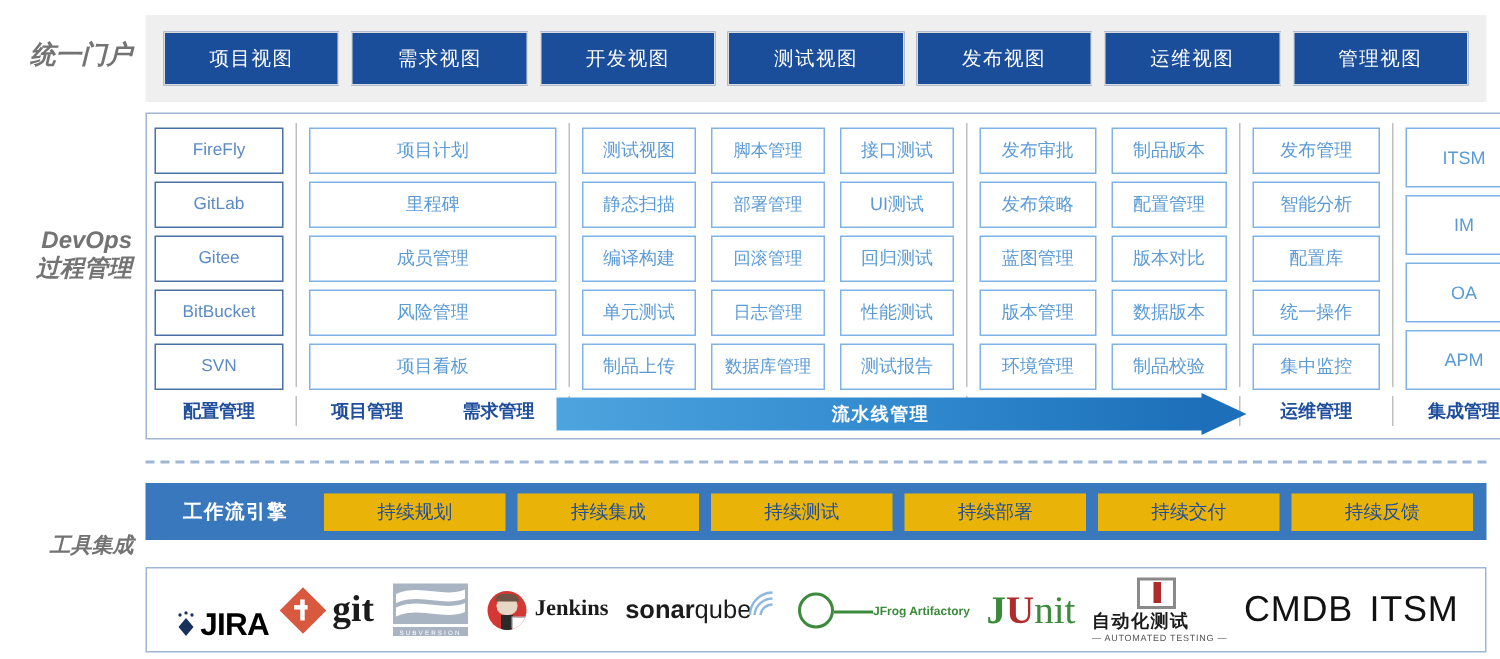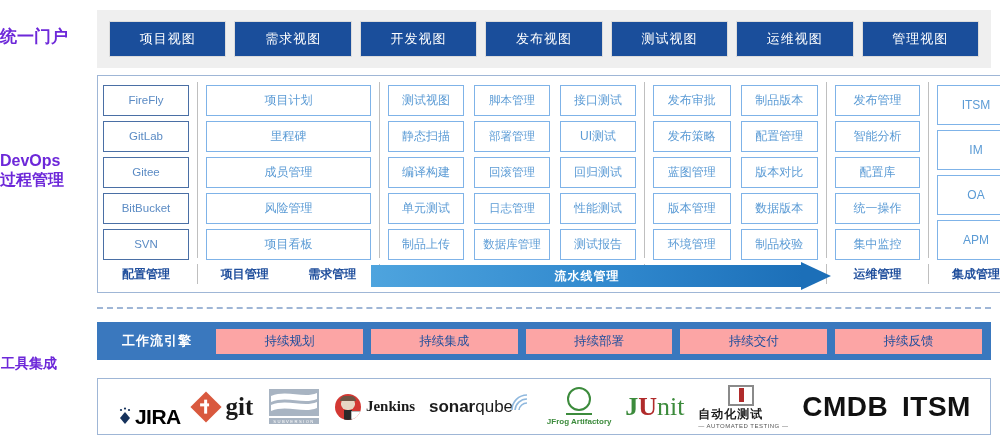--- a/index.html
+++ b/index.html
@@ -5,22 +5,24 @@
   html,body{margin:0;padding:0;}
   body{
     width:1000px;height:439px;background:#ffffff;
     font-family:"Liberation Sans","DejaVu Sans",sans-serif;
     overflow:hidden;position:relative;
   }
 
   
   .row-label{
     position:absolute;
-    color:#6d28d9;
+    color:#737373;
     font-weight:bold;
+    font-style:italic;
+    text-align:right;
     line-height:1.18;
     white-space:pre-line;
   }
 
   
   #portal-bar{
     position:absolute;left:97px;top:10px;width:894px;height:58px;
     background:#EFEFEF;
     display:flex;align-items:center;justify-content:space-between;
     padding:0 8px;box-sizing:border-box;
@@ -96,21 +98,21 @@
     position:absolute;left:97px;top:322px;width:894px;height:38px;
     background:#3A78BE;display:flex;align-items:center;
     padding:0 5px;box-sizing:border-box;
   }
   #wf-engine{
     width:110px;flex:0 0 110px;height:38px;
     display:flex;align-items:center;justify-content:center;
     color:#ffffff;font-weight:bold;font-size:13px;letter-spacing:1px;
   }
   .wf-btn{
-    flex:1 1 0;margin:0 4px;height:25px;background:#fca5a5;
+    flex:1 1 0;margin:0 4px;height:25px;background:#eab308;
     color:#1F4E9C;font-size:12.5px;
     display:flex;align-items:center;justify-content:center;
     box-sizing:border-box;white-space:nowrap;
   }
 
   
   #logo-strip{
     position:absolute;left:97px;top:378px;width:894px;height:57px;
     border:1px solid #9FB6D6;background:#ffffff;box-sizing:border-box;
     display:flex;align-items:center;justify-content:space-around;
@@ -135,55 +137,55 @@
     position:relative;margin-right:5px;overflow:hidden;
   }
   .jk-face .head{position:absolute;left:6px;top:3px;width:14px;height:13px;border-radius:50% 50% 45% 45%;background:#E7D6C4;}
   .jk-face .hair{position:absolute;left:5px;top:2px;width:16px;height:5px;border-radius:8px 8px 0 0;background:#6E5444;}
   .jk-face .tie{position:absolute;left:9px;top:16px;width:8px;height:10px;background:#2A2A2A;}
   .jk-face .cup{position:absolute;left:16px;top:17px;width:9px;height:8px;background:#fff;border:1px solid #bbb;border-radius:0 0 3px 3px;}
   .jk-word{font-family:"Liberation Serif",serif;font-weight:bold;font-size:15px;color:#1B1B1B;}
   .lg-sonar{display:flex;align-items:center;}
   .sonar-a{font-weight:bold;font-size:17px;color:#1B1B1B;}
   .sonar-b{font-size:17px;color:#1B1B1B;}
-  .lg-jfrog{display:flex;flex-direction:column;align-items:center;}
+  .lg-jfrog{display:flex;flex-direction:row;align-items:center;}
   .jf-ring{width:20px;height:20px;border:2px solid #3C8B3C;border-radius:50%;}
   .jf-bar{width:26px;height:2px;background:#3C8B3C;margin-top:2px;}
   .jf-word{color:#3C8B3C;font-weight:bold;font-size:8px;margin-top:2px;white-space:nowrap;}
   .lg-junit{font-family:"Liberation Serif",serif;font-size:26px;}
   .ju-j{color:#3C8B3C;font-weight:bold;}
   .ju-u{color:#B02B2B;font-weight:bold;}
   .ju-nit{color:#3C8B3C;}
   .lg-auto{display:flex;align-items:center;flex-direction:column;}
   .auto-mark{
     width:22px;height:22px;border:2px solid #8a8a8a;margin-right:4px;
     display:flex;align-items:center;justify-content:center;
   }
   .auto-mark i{display:block;width:5px;height:14px;background:#B02B2B;}
   .auto-txt{display:flex;flex-direction:column;}
   .auto-cn{font-size:12px;color:#1B1B1B;font-weight:bold;letter-spacing:1px;}
   .auto-en{font-size:6px;color:#555;letter-spacing:0.5px;white-space:nowrap;}
-  .lg-cmdb,.lg-itsm{font-weight:bold;font-size:28px;color:#111;letter-spacing:0.5px;}
+  .lg-cmdb,.lg-itsm{font-weight:normal;font-size:24px;color:#111;letter-spacing:0.5px;}
 </style>
 </head>
 <body>
 
 <div class="row-label" style="left:0;top:27px;width:88px;font-size:17px;">统一门户</div>
 
 <div class="row-label" style="left: 0px; top: 152px; width: 88px; font-size: 16px; white-space: pre-line;">DevOps
 过程管理</div>
 
 <div class="row-label" style="left:1px;top:355px;width:88px;font-size:14px;">工具集成</div>
 
 <div id="portal-bar">
     <div class="portal-btn">项目视图</div>
     <div class="portal-btn">需求视图</div>
     <div class="portal-btn">开发视图</div>
+    <div class="portal-btn">测试视图</div>
     <div class="portal-btn">发布视图</div>
-    <div class="portal-btn">测试视图</div>
     <div class="portal-btn">运维视图</div>
     <div class="portal-btn">管理视图</div>
   </div>
 
 <div id="devops-card">
   <div id="devops-cols">
       <div class="col-group" style="width: 96px;">
         <div class="col dark wide">
           <div class="cell">FireFly</div>
           <div class="cell">GitLab</div>
@@ -299,20 +301,21 @@
   <div class="head"></div>
   <div class="txt">流水线管理</div>
 </div>
 
 <div id="dashed-sep"></div>
 
 <div id="workflow-bar">
   <div id="wf-engine">工作流引擎</div>
 <div class="wf-btn">持续规划</div>
     <div class="wf-btn">持续集成</div>
+    <div class="wf-btn">持续测试</div>
     <div class="wf-btn">持续部署</div>
     <div class="wf-btn">持续交付</div>
     <div class="wf-btn">持续反馈</div>
   </div>
 
 <div id="logo-strip">
 
   <div class="logo lg-jira">
     <span class="jira-mark">
       <svg width="16" height="22" viewBox="0 0 16 22" aria-hidden="true">

